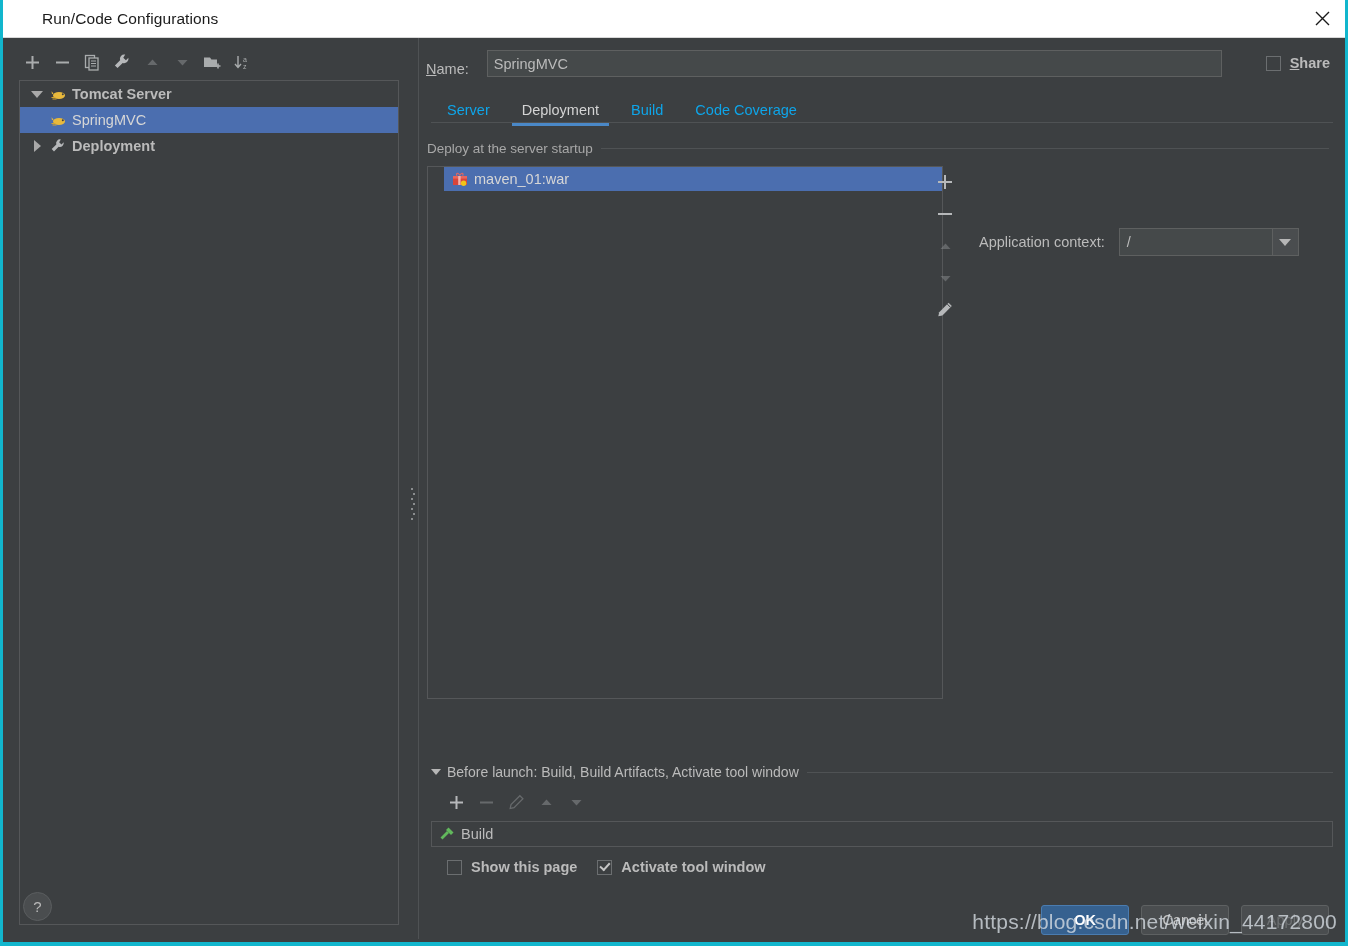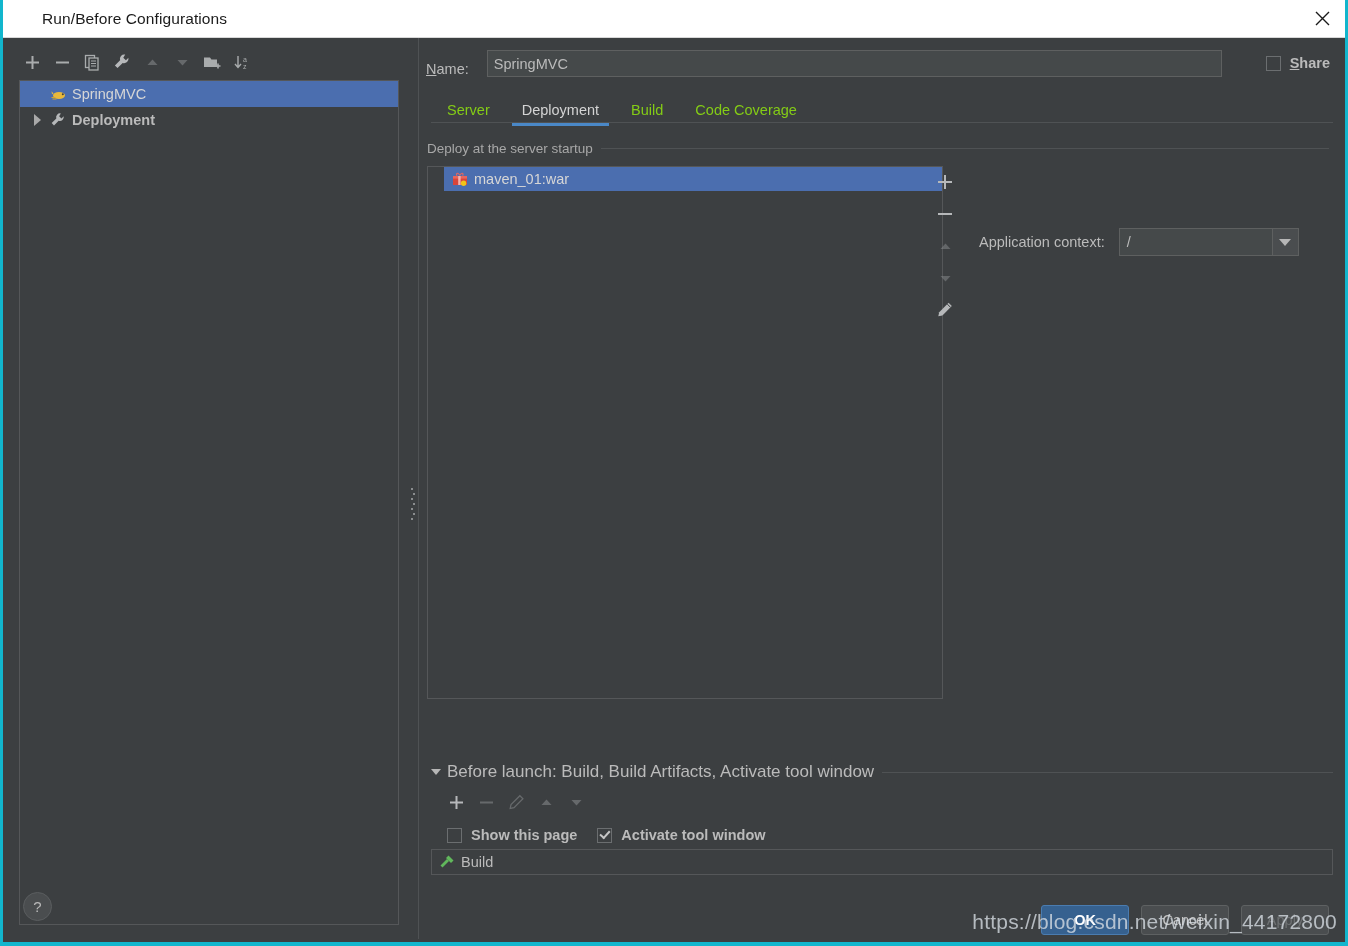--- a/index.html
+++ b/index.html
@@ -163,21 +163,21 @@
   .chk-label { margin-left: 9px; font-size: 14.5px; color: #bbbbbb; font-weight: bold; }
 
   
   #tabs {
     position: absolute; left: 12px; top: 52px;
     height: 36px; display: flex; align-items: flex-end;
   }
   .tab {
     padding: 0 16px; height: 33px;
     display: flex; align-items: center;
-    font-size: 14.5px; color: #84cc16;
+    font-size: 14.5px; color: #0ea5e9;
     cursor: pointer; position: relative;
   }
   .tab.active { color: #d4d4d4; }
   .tab.active::after {
     content: ""; position: absolute;
     left: 6px; right: 6px; bottom: 0; height: 3px;
     background: #4a88c7;
   }
   #tab-underline {
     position: absolute; left: 12px; top: 84px;
@@ -243,21 +243,21 @@
   }
   .cb-arrow { width:0;height:0;border-left:6px solid transparent;border-right:6px solid transparent;border-top:7px solid #b6b6b6; }
 
   
   #before-launch {
     position: absolute; left: 12px; top: 724px;
     width: 902px;
   }
   .bl-title-row { display: flex; align-items: center; height: 20px; }
   .bl-tri { width:0;height:0;border-left:5px solid transparent;border-right:5px solid transparent;border-top:6px solid #b6b6b6; margin-right: 6px; }
-  .bl-title { font-size: 17px; color: #bbbbbb; padding-right: 8px; white-space: nowrap; }
+  .bl-title { font-size: 14px; color: #bbbbbb; padding-right: 8px; white-space: nowrap; }
   #bl-toolbar { display: flex; align-items: center; margin: 7px 0 0 10px; height: 26px; }
   #bl-list {
     margin-top: 6px;
     width: 902px; height: 26px;
     background: #3c3f41;
     border: 1px solid #555759;
     display: flex; align-items: center;
     padding-left: 6px;
   }
   #bl-list .lbl { font-size: 14.5px; color: #bbbbbb; margin-left: 6px; }
@@ -311,21 +311,21 @@
 
 <div id="screen">
 
   <div id="titlebar">
     <span class="tb-icon">
       <span class="ij-logo">
         <span class="q1"></span><span class="q2"></span><span class="q3"></span><span class="q4"></span>
         <span class="inner">IJ</span>
       </span>
     </span>
-    <span class="tb-title">Run/Before Configurations</span>
+    <span class="tb-title">Run/Code Configurations</span>
     <span class="close-btn">
       <svg width="15" height="15" viewBox="0 0 15 15">
         <path d="M1 1 L14 14 M14 1 L1 14" stroke="#1a1a1a" stroke-width="1.4" fill="none"></path>
       </svg>
     </span>
   </div>
 
   <div id="body">
 
     <div id="left-panel">
@@ -373,20 +373,34 @@
           <svg width="19" height="17" viewBox="0 0 19 17">
             <path d="M5 2 V13 M2 10 L5 13.5 L8 10" stroke="#a9acad" stroke-width="1.4" fill="none"></path>
             <text x="10" y="7.5" font-size="7" fill="#a9acad" font-family="Liberation Sans">a</text>
             <text x="10" y="15" font-size="7" fill="#a9acad" font-family="Liberation Sans">z</text>
           </svg>
         </span>
       </div>
 
       <div id="config-tree">
 
+        <div class="tree-row bold">
+          <span class="tw">
+              <span class="tri-down"></span>
+            </span>
+          <span class="ic">
+            <svg width="17" height="15" viewBox="0 0 17 15">
+              <ellipse cx="9" cy="8.5" rx="6" ry="3.4" fill="#e8b93c"></ellipse>
+              <path d="M3.5 6.5 l-2-2.3 l0.5 3.1 Z" fill="#e8b93c"></path>
+              <circle cx="12.8" cy="7.2" r="1" fill="#3c3f41"></circle>
+              <path d="M1.5 10.5 h4 M2.5 12 h4" stroke="#d5a62f" stroke-width="1"></path>
+            </svg>
+          </span>
+          <span>Tomcat Server</span>
+        </div>
 
         <div class="tree-row selected" style="padding-left:28px">
           <span class="ic">
             <svg width="17" height="15" viewBox="0 0 17 15">
               <ellipse cx="9" cy="8.5" rx="6" ry="3.4" fill="#e8b93c"></ellipse>
               <path d="M3.5 6.5 l-2-2.3 l0.5 3.1 Z" fill="#e8b93c"></path>
               <circle cx="12.8" cy="7.2" r="1" fill="#3c3f41"></circle>
               <path d="M1.5 10.5 h4 M2.5 12 h4" stroke="#d5a62f" stroke-width="1"></path>
             </svg>
           </span>
@@ -537,41 +551,41 @@
                 <path d="M3.5 11 L8.5 5.5 L13.5 11 Z" fill="#8a8d8f"></path>
               </svg>
           </span>
           <span class="tbtn dim">
             <svg width="17" height="17" viewBox="0 0 17 17">
                 <path d="M3.5 6 L8.5 11.5 L13.5 6 Z" fill="#8a8d8f"></path>
               </svg>
           </span>
         </div>
 
-        <div id="bl-checks">
-          <span style="display:flex;align-items:center;cursor:pointer">
-            <span class="chk"></span>
-            <span class="chk-label">Show this page</span>
-          </span>
-          <span class="gap"></span>
-          <span style="display:flex;align-items:center;cursor:pointer">
-            <span class="chk checked"></span>
-            <span class="chk-label">Activate tool window</span>
-          </span>
-        </div>
-
         <div id="bl-list">
           <span style="display:flex;align-items:center;">
             <svg width="17" height="17" viewBox="0 0 17 17">
               <path d="M10.5 1.5 L15.5 6.5 L13 9 L8 4 Z" fill="#61b85c"></path>
               <path d="M9 5 L2.5 11.5 L4.5 13.5 L11 7 Z" fill="#61b85c"></path>
             </svg>
           </span>
           <span class="lbl">Build</span>
         </div>
+
+        <div id="bl-checks">
+          <span style="display:flex;align-items:center;cursor:pointer">
+            <span class="chk"></span>
+            <span class="chk-label">Show this page</span>
+          </span>
+          <span class="gap"></span>
+          <span style="display:flex;align-items:center;cursor:pointer">
+            <span class="chk checked"></span>
+            <span class="chk-label">Activate tool window</span>
+          </span>
+        </div>
       </div>
     </div>
 
     <div id="help-btn">
       <span>?</span>
     </div>
 
     <div id="btn-row">
       <div class="dlg-btn primary">
         <span>OK</span>

